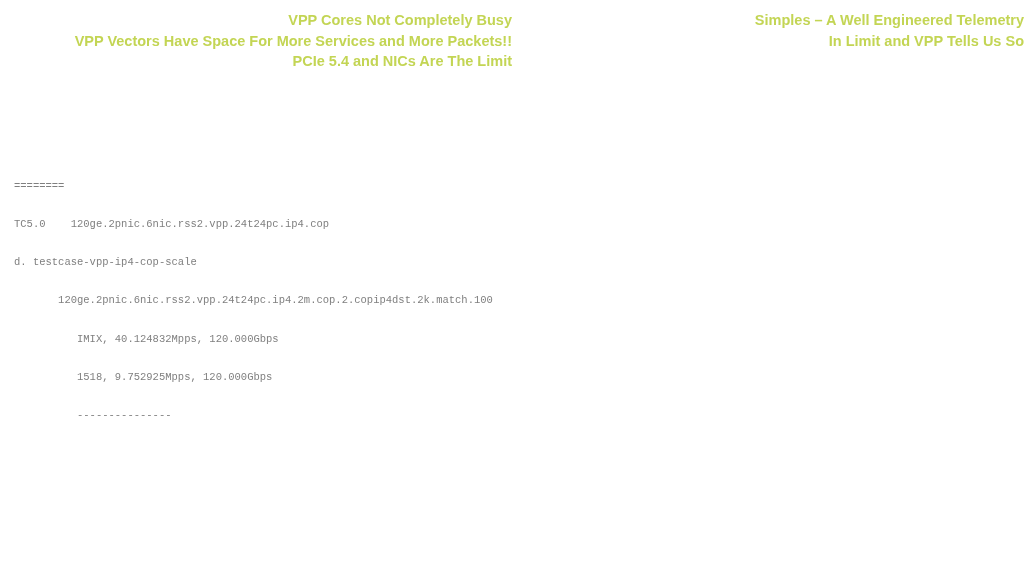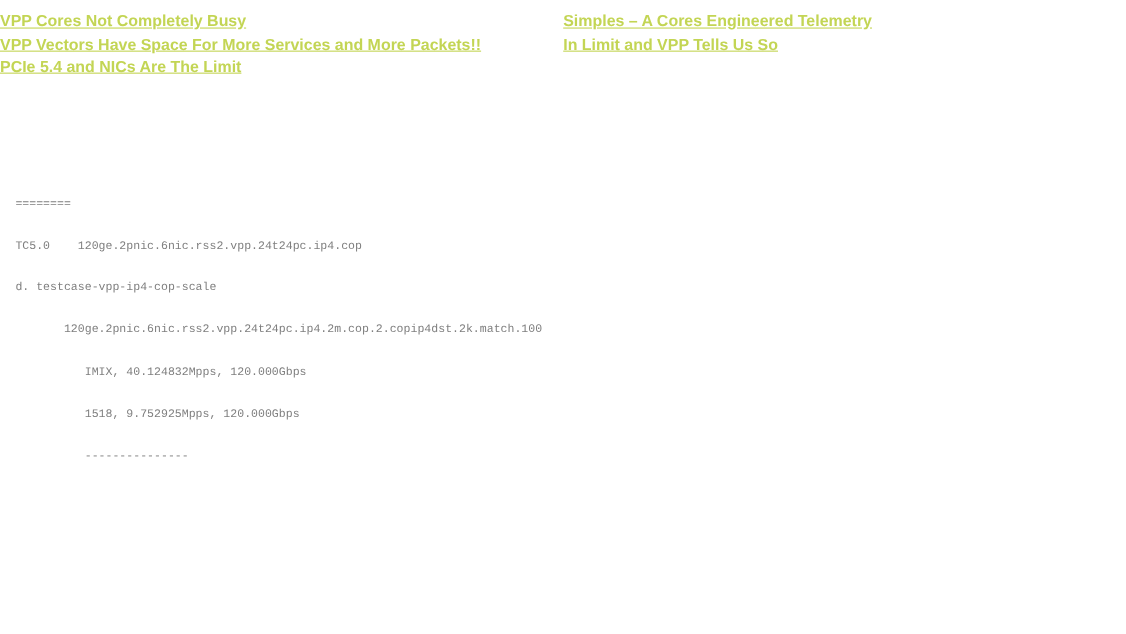--- a/index.html
+++ b/index.html
@@ -19,27 +19,26 @@
   .headings {
     position: absolute;
     top: 10px;
     left: 0;
     width: 1024px;
     display: flex;
     flex-direction: row;
   }
   .heading-block {
     width: 512px;
-    text-align: left;
+    text-align: right;
     color: #c3d554;
     font-weight: bold;
     font-size: 14.5px;
     line-height: 20.6px;
     font-family: "Liberation Sans", sans-serif;
-    text-decoration: underline;
   }
   .heading-block .hline {
     display: block;
     white-space: nowrap;
   }
 
   
   .console {
     position: absolute;
     top: 103px;
@@ -61,21 +60,21 @@
 </head>
 <body>
 
 <div class="headings">
   <div class="heading-block">
     <span class="hline">VPP Cores Not Completely Busy</span>
     <span class="hline">VPP Vectors Have Space For More Services and More Packets!!</span>
     <span class="hline">PCIe 5.4 and NICs Are The Limit</span>
   </div>
   <div class="heading-block">
-    <span class="hline">Simples – A Cores Engineered Telemetry</span>
+    <span class="hline">Simples – A Well Engineered Telemetry</span>
     <span class="hline">In Limit and VPP Tells Us So</span>
   </div>
 </div>
 
 <div class="console">
 
   
   <div>
     <span class="line">========</span>
     <span class="line">TC5.0    120ge.2pnic.6nic.rss2.vpp.24t24pc.ip4.cop</span>

